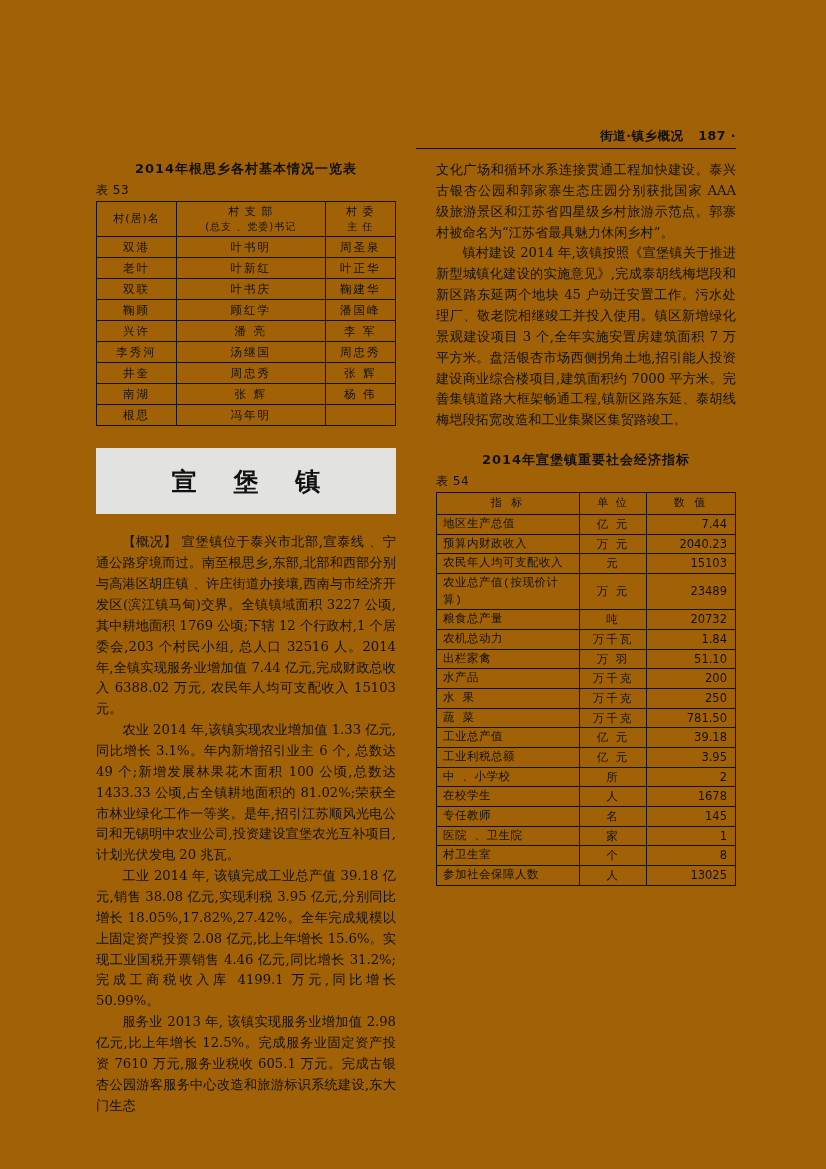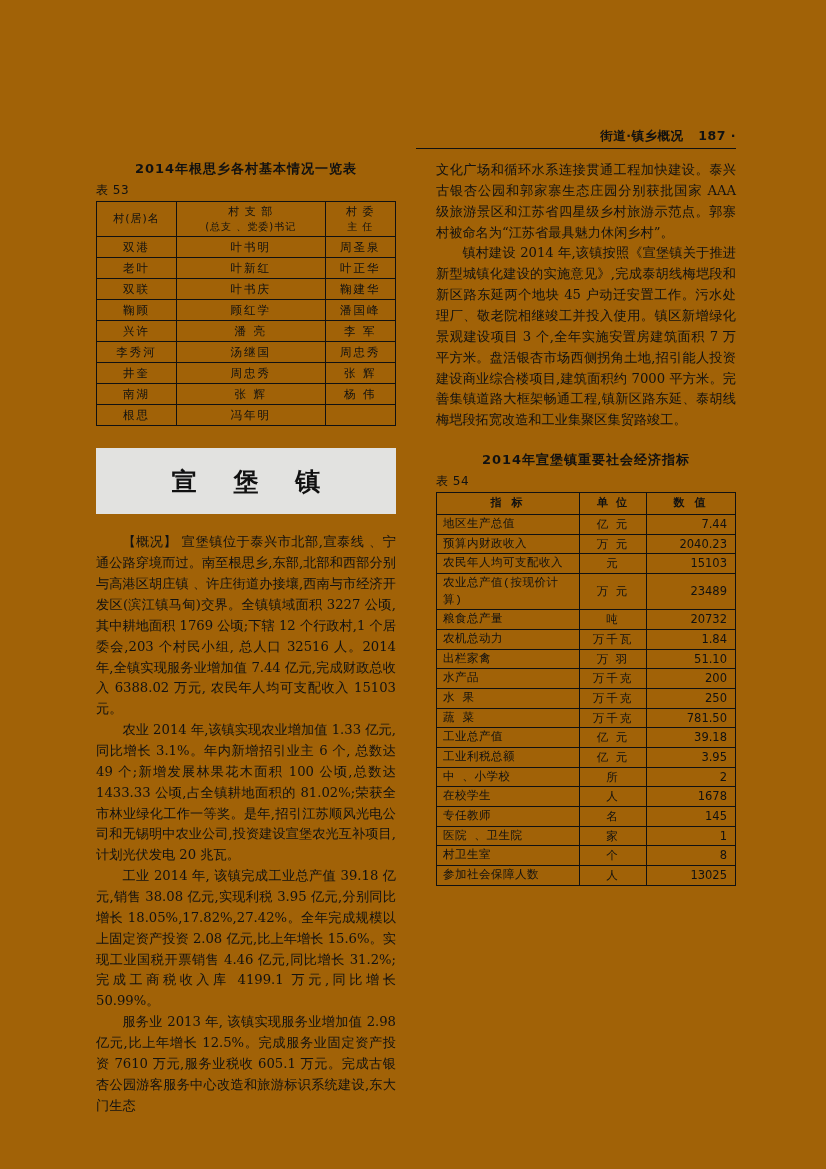--- a/index.html
+++ b/index.html
@@ -84,21 +84,21 @@
   }
   .thead-sub { font-size: 10px; display: block; }
 
   
   .v-table td { height: 18px; letter-spacing: 2px; }
   .v-table thead td { letter-spacing: 1px; }
 
   
   .ind-table { font-size: 11.5px; }
   .ind-table td { border: 1px solid #111; }
-  .ind-table thead td { letter-spacing: 3px; font-weight: bold; }
+  .ind-table thead td { letter-spacing: 3px; }
   .ind-table td.lab { text-align: left; padding-left: 6px; letter-spacing: 0.5px; font-family: Liberation Mono, monospace;}
   .ind-table td.unit { width: 62px; letter-spacing: 2px;}
   .ind-table td.val { width: 78px; text-align: right; padding-right: 8px; }
   .ind-table thead td.val { text-align: center; padding-right: 2px;}
 
   
   .banner {
     margin: 22px 0 18px 0;
     background: #e2e2e0;
     height: 66px;

